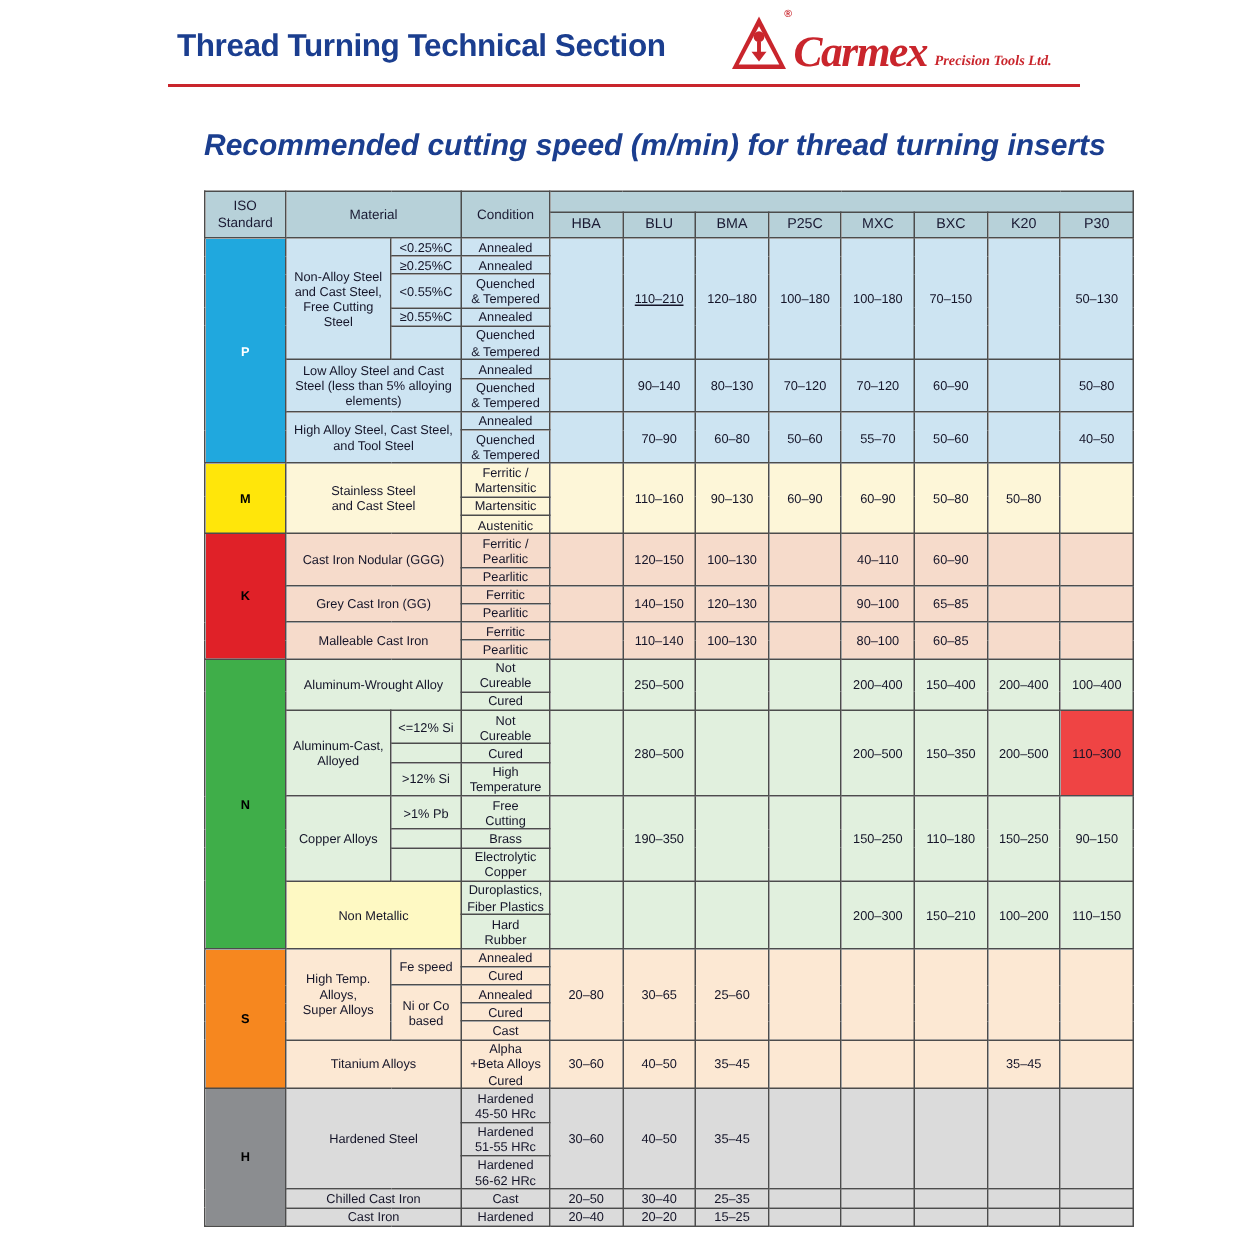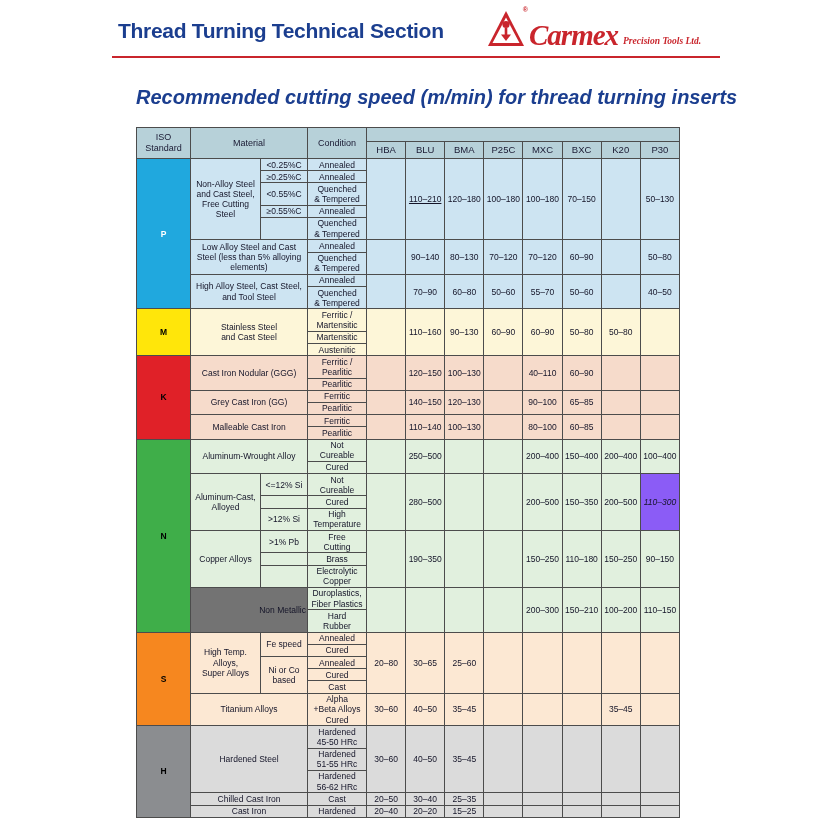--- a/index.html
+++ b/index.html
@@ -21,21 +21,21 @@
   }
   .brand-suffix{
     font-family:"Liberation Serif", serif;font-style:italic;font-weight:bold;
     font-size:9.5px;color:var(--red,#c9252c);margin-left:5px;margin-bottom:4px;white-space:nowrap;
   }
   .subtitle{
     position:absolute;left:136px;top:86px;width:546px;margin:0;text-align:center;
     font-size:20px;font-weight:bold;font-style:italic;color:var(--navy,#1b3e8f);white-space:nowrap;
   }
   table.speed{
-    position:absolute;left:136px;top:127px;width:544px;
+    position:absolute;left:136px;top:127px;width:620px;
     border-collapse:collapse;table-layout:fixed;
   }
   table.speed th, table.speed td{
     border:1px solid #4c4c4c;padding:0.5px 1px;text-align:center;vertical-align:middle;
     font-size:8.5px;line-height:1.2;white-space:pre-line;color:#141428;
     overflow:hidden;
   }
   table.speed thead th{background:var(--head,#b7d1d9);font-weight:normal;font-size:9px;color:#1a1a33;}
   table.speed thead tr.band-row th{height:12px;}
   table.speed thead tr.grade-row th{height:15px;font-size:9.5px;}
@@ -263,21 +263,21 @@
         <td class="spec" style="background: rgb(225, 240, 222);">&lt;=12% Si</td>
         <td class="cond" style="background: rgb(225, 240, 222);">Not
 Cureable</td>
         <td rowspan="3" class="val" style="background: rgb(225, 240, 222);"></td>
         <td rowspan="3" class="val" style="background: rgb(225, 240, 222);">280–500</td>
         <td rowspan="3" class="val" style="background: rgb(225, 240, 222);"></td>
         <td rowspan="3" class="val" style="background: rgb(225, 240, 222);"></td>
         <td rowspan="3" class="val" style="background: rgb(225, 240, 222);">200–500</td>
         <td rowspan="3" class="val" style="background: rgb(225, 240, 222);">150–350</td>
         <td rowspan="3" class="val" style="background: rgb(225, 240, 222);">200–500</td>
-        <td rowspan="3" class="val" style="background: #8b5cf6; font-style: italic;">110–300</td>
+        <td rowspan="3" class="val" style="background: #ef4444;">110–300</td>
       </tr>
       <tr>
         <td class="spec" style="background: rgb(225, 240, 222);"></td>
         <td class="cond" style="background: rgb(225, 240, 222);">Cured</td>
       </tr>
       <tr>
         <td class="spec" style="background: rgb(225, 240, 222);">&gt;12% Si</td>
         <td class="cond" style="background: rgb(225, 240, 222);">High
 Temperature</td>
       </tr>
@@ -298,21 +298,21 @@
       <tr>
         <td class="spec" style="background: rgb(225, 240, 222);"></td>
         <td class="cond" style="background: rgb(225, 240, 222);">Brass</td>
       </tr>
       <tr>
         <td class="spec" style="background: rgb(225, 240, 222);"></td>
         <td class="cond" style="background: rgb(225, 240, 222);">Electrolytic
 Copper</td>
       </tr>
       <tr>
-        <td rowspan="2" colspan="2" class="mat" style="background: #737373; text-align: right;">Non Metallic</td>
+        <td rowspan="2" colspan="2" class="mat" style="background: #fef9c3;">Non Metallic</td>
         <td class="cond" style="background: rgb(225, 240, 222);">Duroplastics,
 Fiber Plastics</td>
         <td rowspan="2" class="val" style="background: rgb(225, 240, 222);"></td>
         <td rowspan="2" class="val" style="background: rgb(225, 240, 222);"></td>
         <td rowspan="2" class="val" style="background: rgb(225, 240, 222);"></td>
         <td rowspan="2" class="val" style="background: rgb(225, 240, 222);"></td>
         <td rowspan="2" class="val" style="background: rgb(225, 240, 222);">200–300</td>
         <td rowspan="2" class="val" style="background: rgb(225, 240, 222);">150–210</td>
         <td rowspan="2" class="val" style="background: rgb(225, 240, 222);">100–200</td>
         <td rowspan="2" class="val" style="background: rgb(225, 240, 222);">110–150</td>

